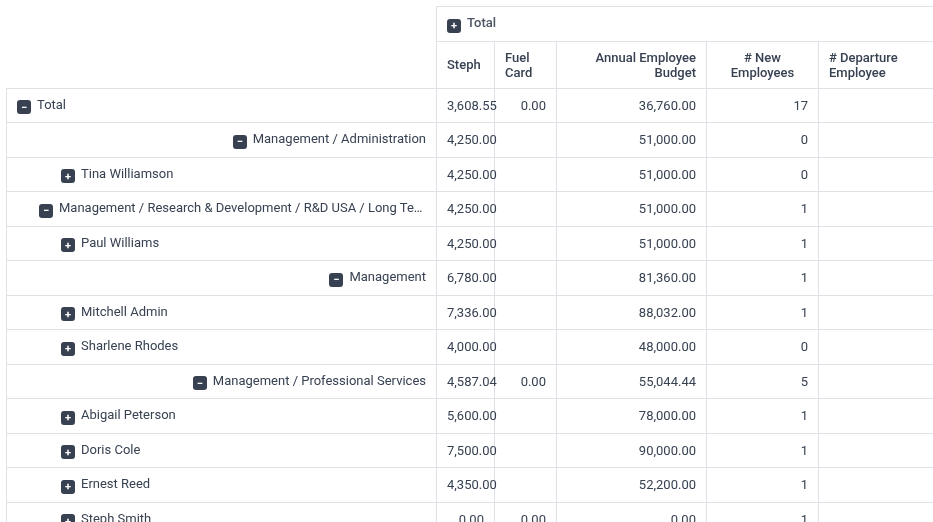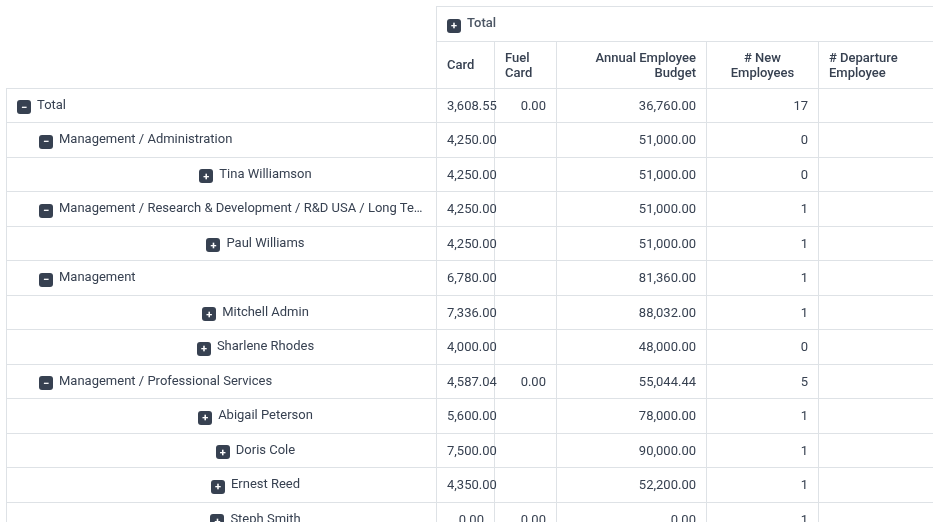--- a/index.html
+++ b/index.html
@@ -50,22 +50,22 @@
       font-weight: bold;
       line-height: 1;
       margin-right: 6px;
       vertical-align: -2px;
       cursor: pointer;
       user-select: none;
     }
     .toggle-icon.minus::before { content: "−"; }
     .toggle-icon.plus::before { content: "+"; }
     .indent-0 { padding-left: 10px; }
-    .indent-1 { padding-left: 32px; }
-    .indent-2 { padding-left: 78px; text-align: center; }
+    .indent-1 { padding-left: 32px; text-align: right; }
+    .indent-2 { padding-left: 54px; }
     .col-rowhead { width: 430px; }
     .col-wage { width: 58px; }
     .col-fuel { width: 62px; }
     .col-budget { width: 150px; }
     .col-new { width: 112px; }
     .col-dep { width: 140px; }
     .top-left-empty { border: none !important; background: transparent !important; }
     .header-total-cell { font-weight: 500; }
   </style>
 </head>
@@ -81,21 +81,21 @@
     <col class="col-dep">
   </colgroup>
   <thead>
     <tr>
       <th rowspan="2" class="top-left-empty"></th>
       <th colspan="5" class="header-total-cell">
         <span class="toggle-icon plus"></span><span>Total</span>
       </th>
     </tr>
     <tr>
-      <th class="num-col" style="text-align:left">Card</th>
+      <th class="num-col" style="text-align:left">Steph</th>
       <th class="num-col" style="text-align:left">Fuel Card</th>
       <th class="num-col" style="text-align:right">Annual Employee Budget</th>
       <th class="num-col" style="text-align:center"># New Employees</th>
       <th class="num-col" style="text-align:left"># Departure Employee</th>
     </tr>
   </thead>
   <tbody id="pivot-body">
   <tr>
         <td class="row-header-cell indent-0"><span class="toggle-icon minus"></span><span>Total</span></td>
         <td class="num-col">3,608.55</td>

